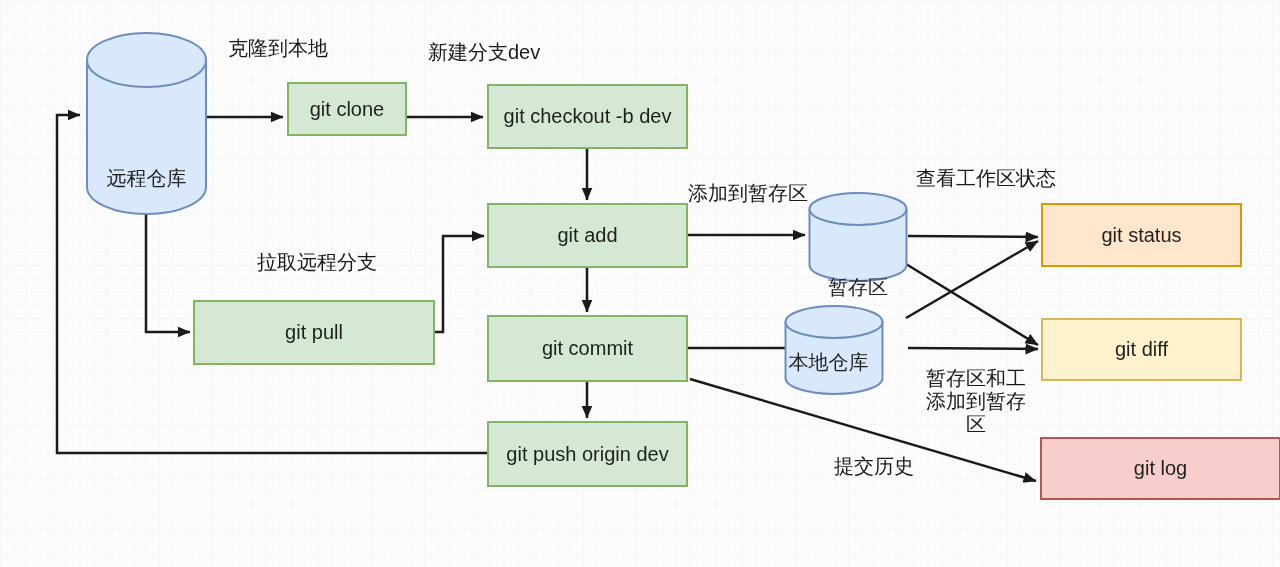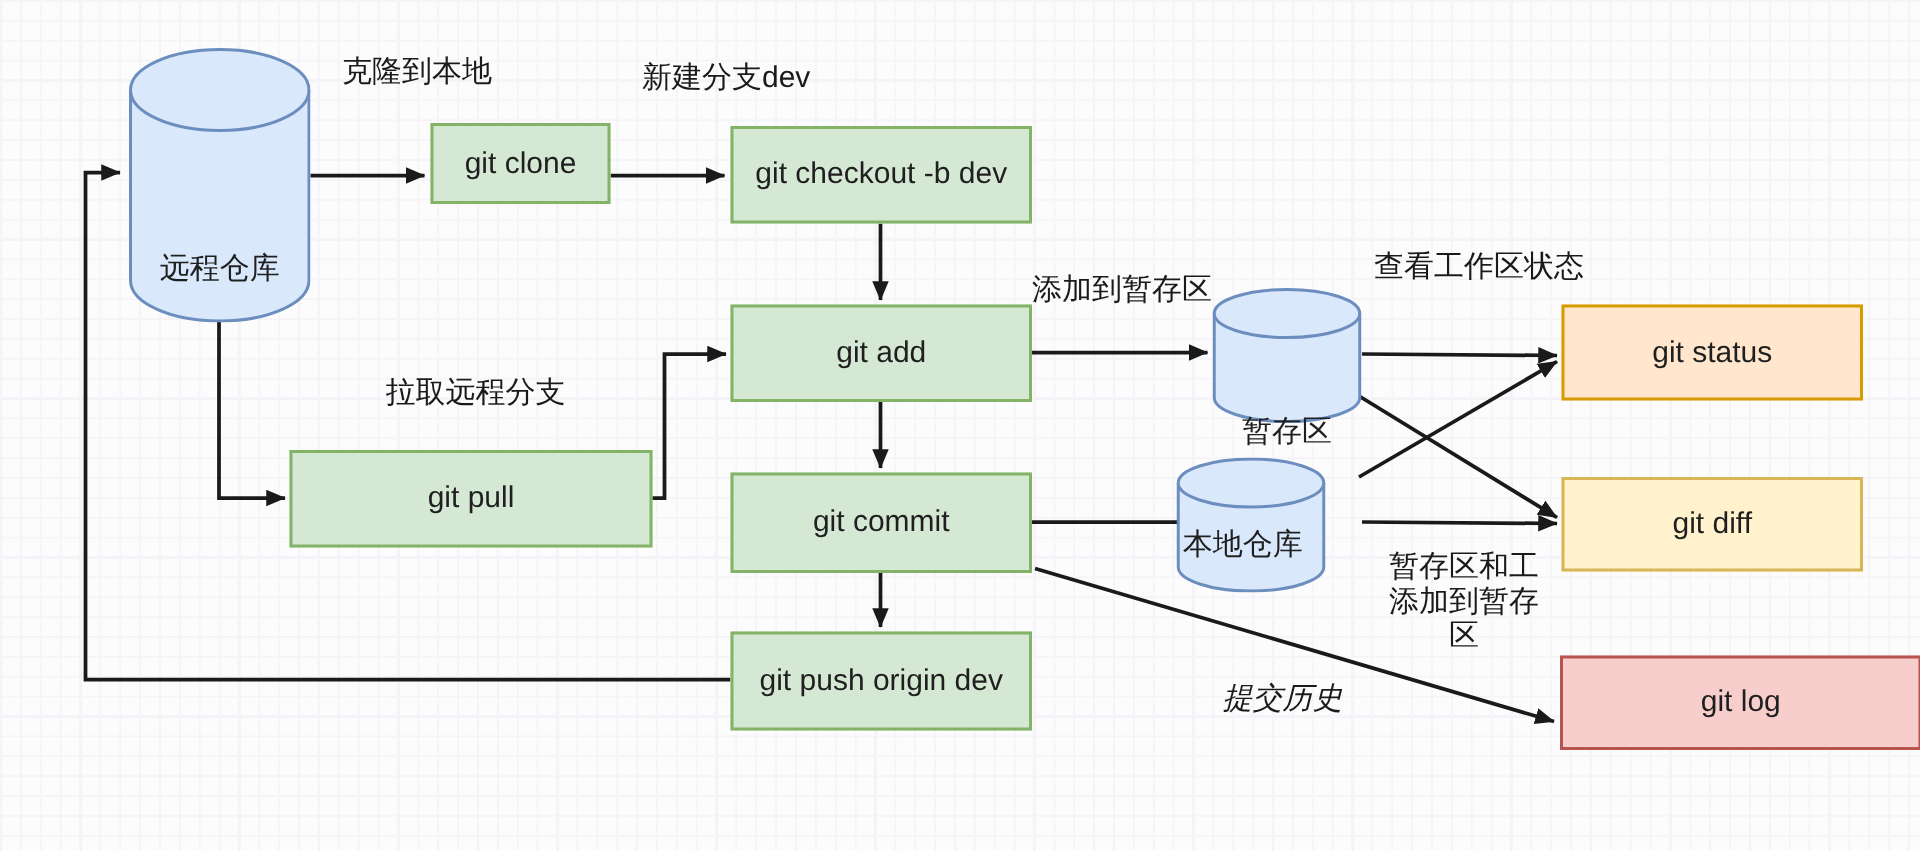--- a/index.html
+++ b/index.html
@@ -115,15 +115,15 @@
 
   <span class="anno" style="left:228px;top:37px;">克隆到本地</span>
   <span class="anno" style="left:428px;top:41px;">新建分支dev</span>
   <span class="anno" style="left:688px;top:182px;">添加到暂存区</span>
   <span class="anno" style="left:916px;top:167px;">查看工作区状态</span>
   <span class="anno" style="left:257px;top:251px;">拉取远程分支</span>
   <span class="anno twoline" style="left:925px;top:367px;width:102px;">
     <span>暂存区和工</span><br>
     <span>添加到暂存区</span>
   </span>
-  <span class="anno" style="left:815px;top:455px;font-style:italic;">提交历史</span>
+  <span class="anno" style="left:834px;top:455px;">提交历史</span>
 
 </div>
 
 </body></html>

